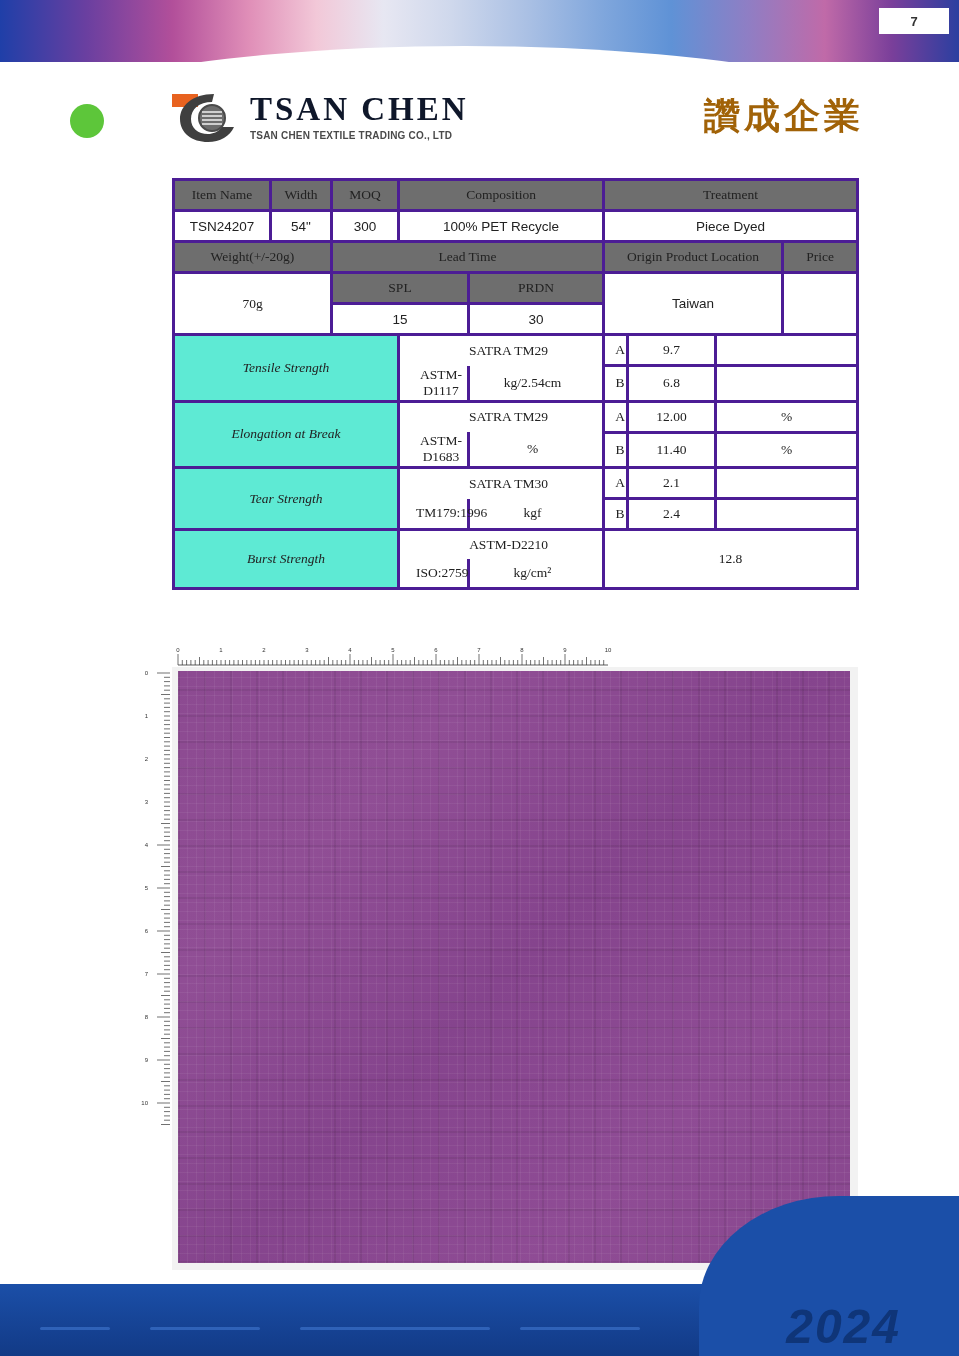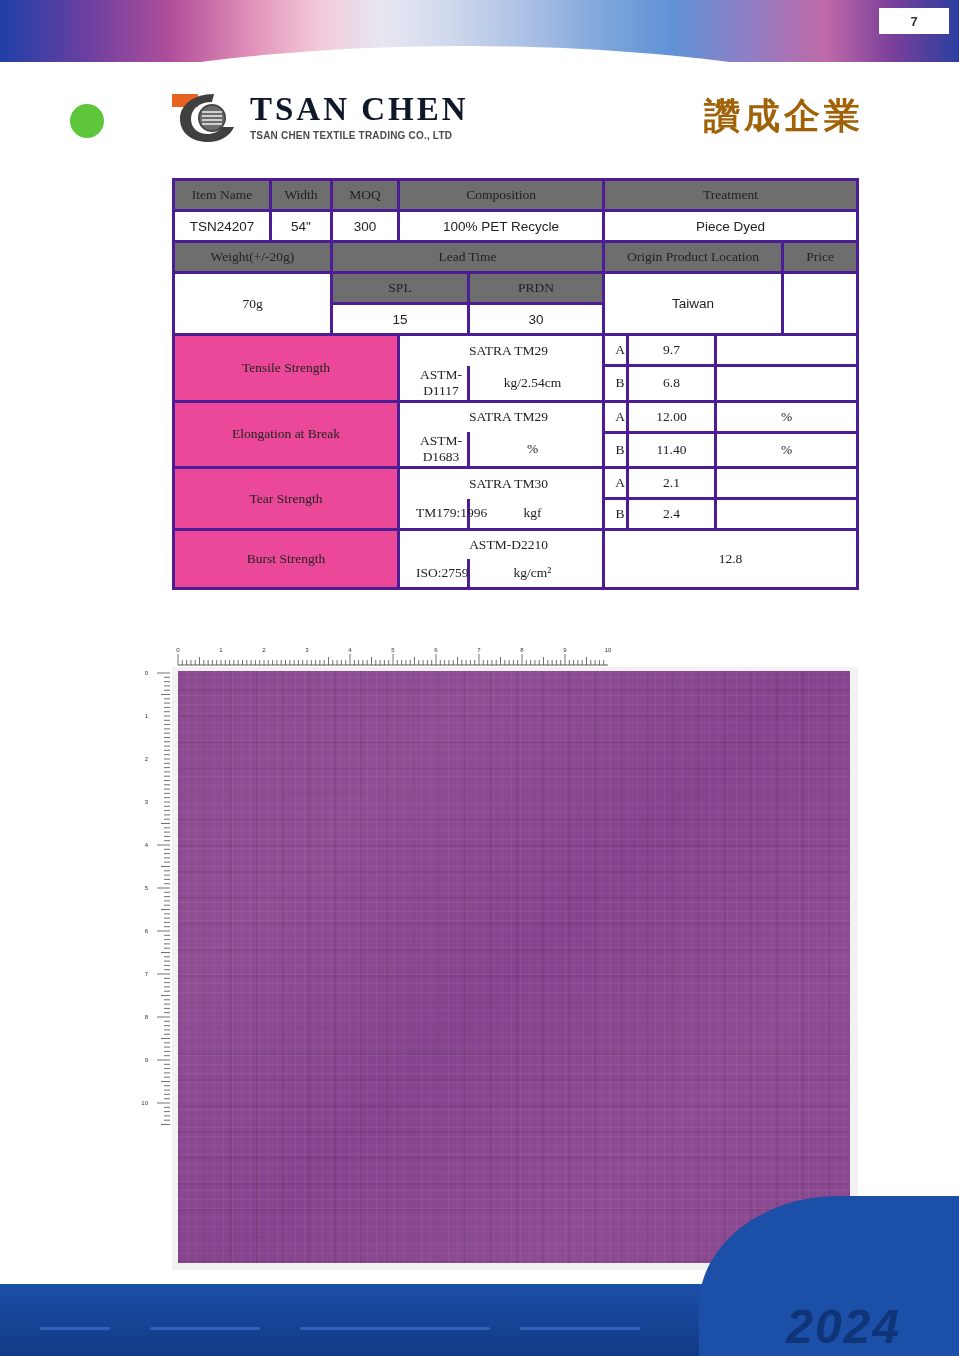--- a/index.html
+++ b/index.html
@@ -42,21 +42,21 @@
   
   .spec{
     position:absolute;left:172px;top:178px;width:684px;
     border-collapse:collapse;table-layout:fixed;
   }
   .spec td{
     border:3px solid #4c1d95;height:26px;text-align:center;vertical-align:middle;
     font-size:13.5px;color:#222;
   }
   .hdr{background:#6e6e6e;color:#fff;font-size:13px;}
-  .lbl-cell{background:#ec4899;color:#fff;font-size:17px;}
+  .lbl-cell{background:#5eead4;color:#fff;font-size:17px;font-style:italic;}
   .tall{height:44px;}
   .sans{font-family:"Liberation Sans",sans-serif;font-size:12.5px;}
   .lft{text-align:left;padding-left:16px;}
   .rgt{text-align:right;padding-right:8px;}
   .ab{font-size:14px;text-align:left;padding-left:10px;}
   .val{font-size:13.5px;}
   .nb-b{border-bottom:none !important;}
   .nb-t{border-top:none !important;}
 
   

